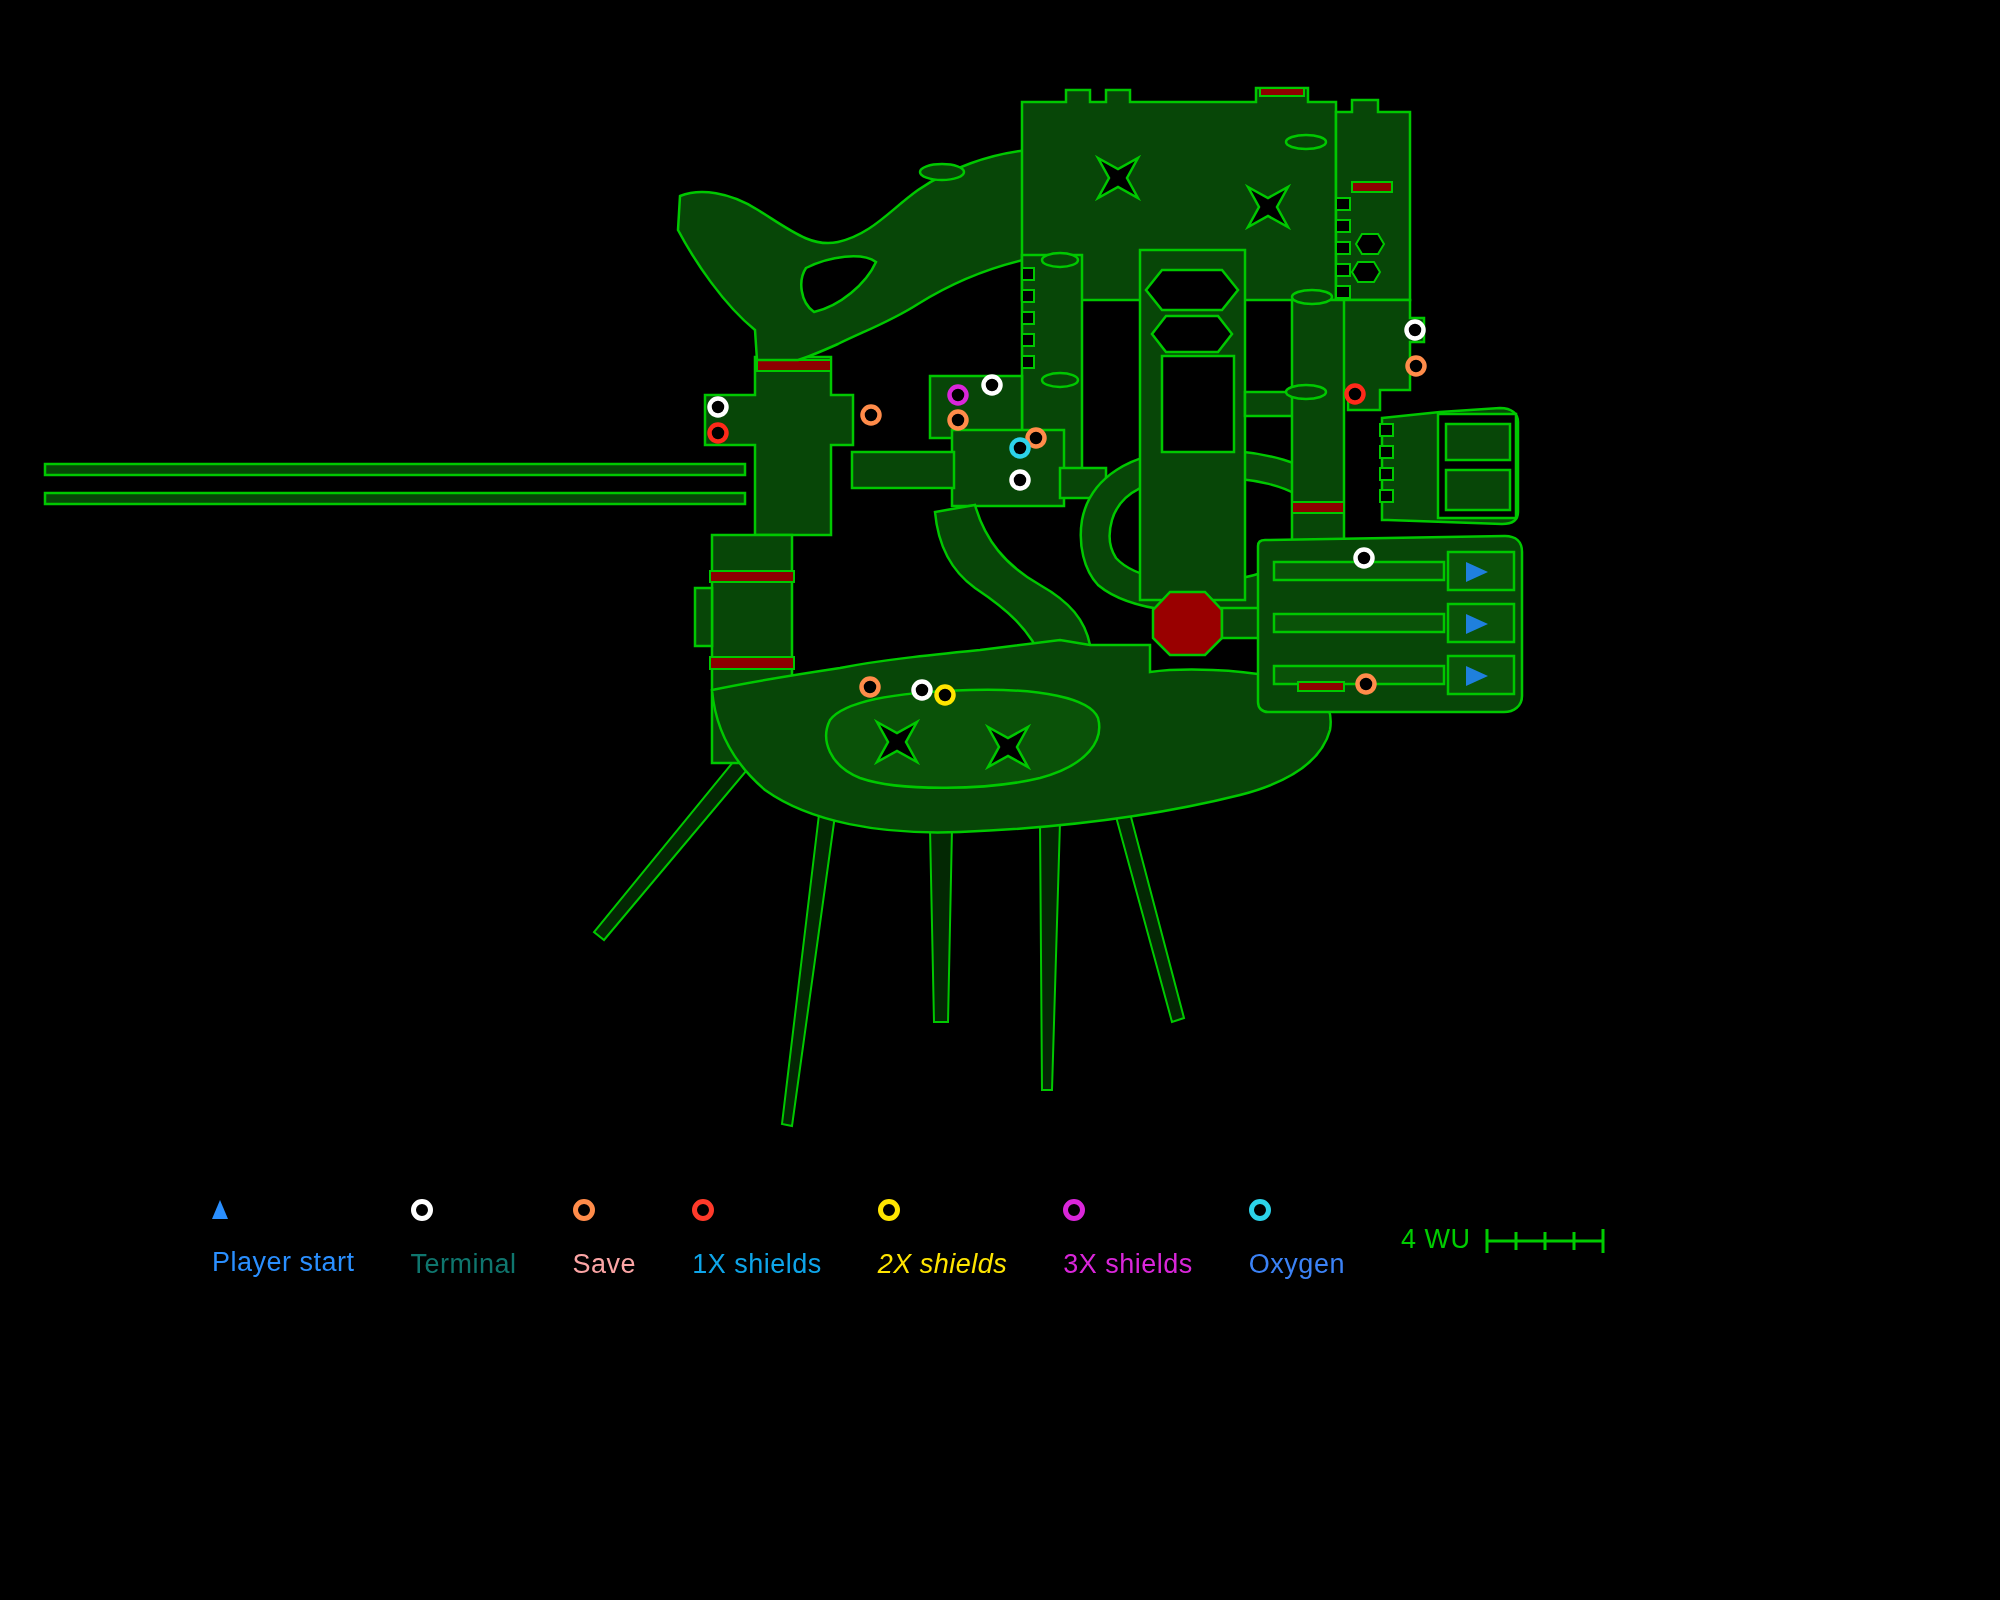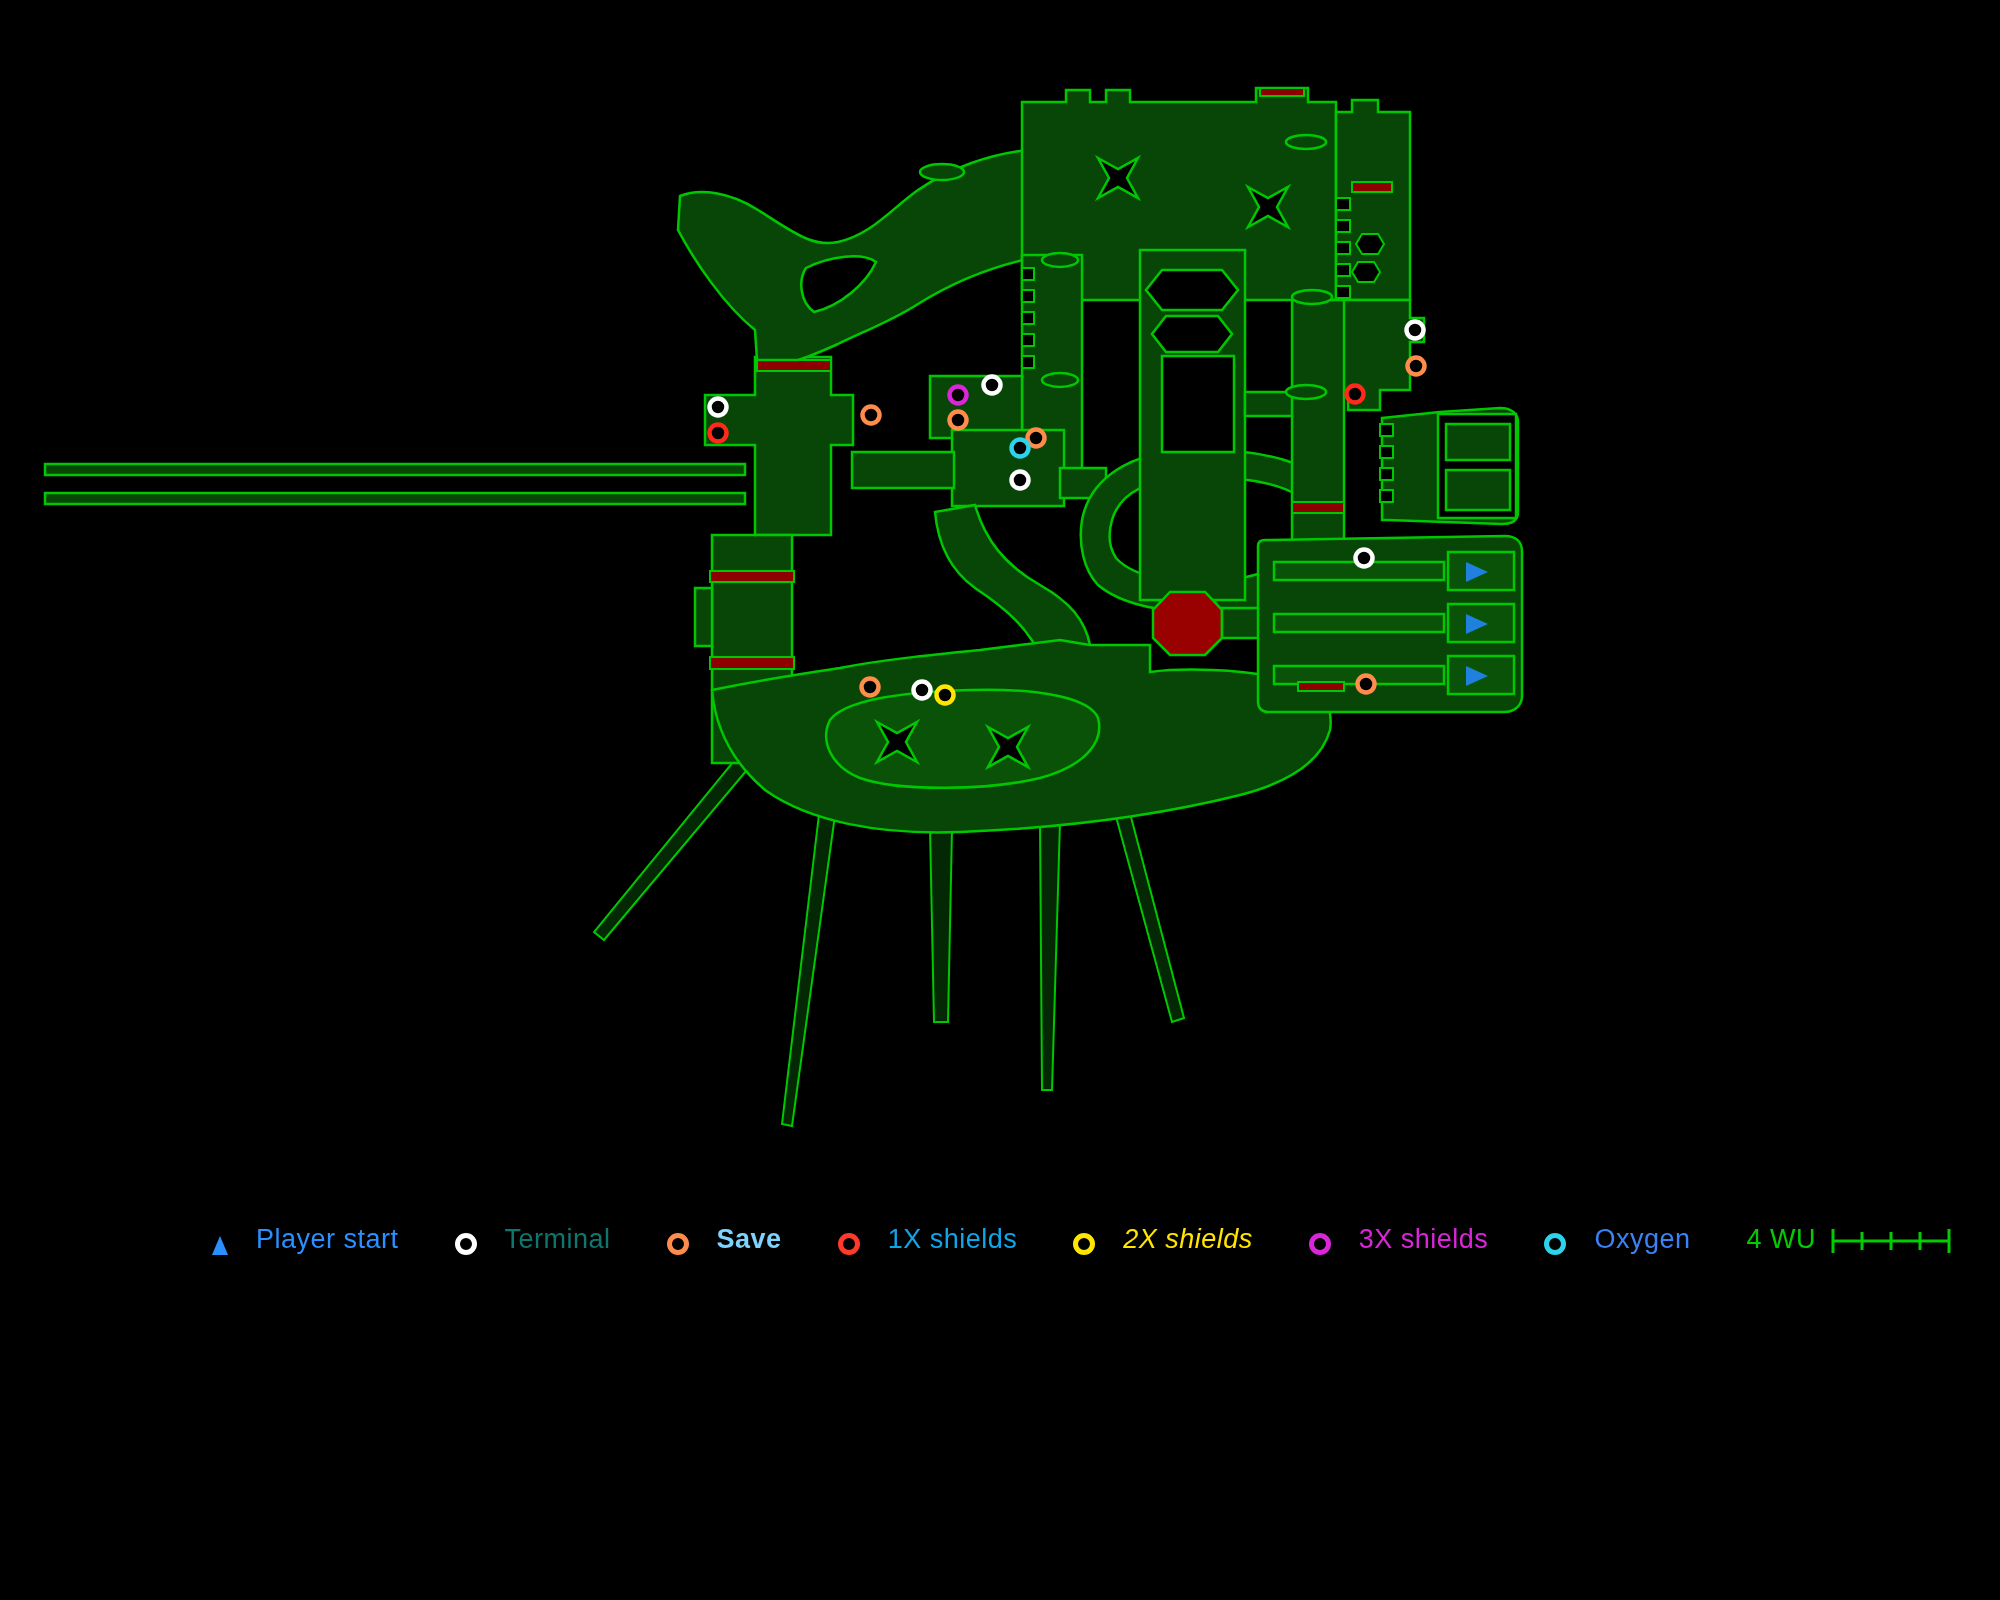--- a/index.html
+++ b/index.html
@@ -5,21 +5,21 @@
   html,body{margin:0;padding:0;background:#000;}
   .stage{
     position:relative;width:2000px;height:1600px;background:#000;
     overflow:hidden;font-family:"Liberation Sans",sans-serif;
   }
   #map{position:absolute;left:0;top:0;}
   #legend{
     position:absolute;left:212px;top:1219px;height:40px;
     display:flex;align-items:center;gap:56px;white-space:nowrap;
   }
-  .legend-item{display:flex;align-items:flex-end;gap:28px;}
+  .legend-item{display:flex;align-items:flex-start;gap:28px;flex-direction:column;}
   .legend-label{font-size:27px;letter-spacing:0.5px;}
   .icon-circle{
     display:inline-block;width:12px;height:12px;border-radius:50%;
     border:5px solid #fff;background:#000;
   }
   .icon-triangle{
     display:inline-block;width:0;height:0;
     border-left:8px solid transparent;border-right:8px solid transparent;
     border-bottom:19px solid #2a8fff;
   }
@@ -144,21 +144,21 @@
       <span class="legend-label" style="color: rgb(42, 143, 255);">Player start</span>
     </div>
 
     <div class="legend-item">
       <span class="icon-circle" style="border-color: rgb(255, 255, 255);"></span>
       <span class="legend-label" style="color: #0f766e;">Terminal</span>
     </div>
 
     <div class="legend-item">
       <span class="icon-circle" style="border-color: rgb(255, 140, 74);"></span>
-      <span class="legend-label" style="color: #7dd3fc; font-weight: bold;">Save</span>
+      <span class="legend-label" style="color: #fca5a5;">Save</span>
     </div>
 
     <div class="legend-item">
       <span class="icon-circle" style="border-color: rgb(255, 58, 42);"></span>
       <span class="legend-label" style="color: #0ea5e9;">1X shields</span>
     </div>
 
     <div class="legend-item">
       <span class="icon-circle" style="border-color: rgb(255, 229, 0);"></span>
       <span class="legend-label" style="color: rgb(255, 229, 0); font-style: italic;">2X shields</span>

